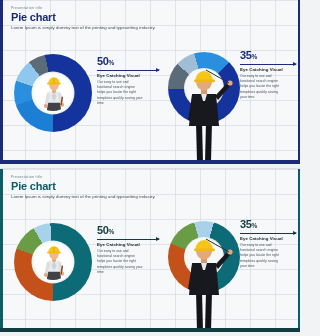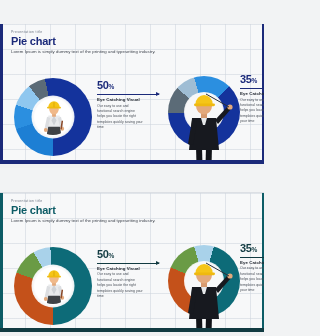--- a/index.html
+++ b/index.html
@@ -6,28 +6,27 @@
   html,body { width:300px; height:336px; }
   body {
     font-family:"Liberation Sans", sans-serif;
     background:#f2f3f4;
     overflow:hidden;
   }
   .deck { width:300px; height:336px; display:flex; flex-direction:column; }
 
   .slide {
     position:relative;
-    width:264px;
+    width:300px;
     height:168px;
     background:
       linear-gradient(to right, rgba(206,212,222,.55) 1px, transparent 1px) 0 0/25px 25px,
       linear-gradient(to bottom, rgba(206,212,222,.55) 1px, transparent 1px) 0 0/25px 25px,
       #f7f8f9;
     overflow:hidden;
-    margin-top:24px;
   }
   .slide + .slide { border-top:1px solid #dcdfe4; }
 
   .slide-edge-l { position:absolute; left:0; top:0; width:3px; height:100%; }
   .slide-edge-r { position:absolute; right:0; top:0; width:2px; height:100%; }
   .footer-bar { position:absolute; left:0; bottom:4px; width:100%; height:4px; }
   .footer-bar2 { position:absolute; left:0; bottom:0; width:100%; height:4px; background:#f0f1f2; }
 
   .eyebrow {
     position:absolute; left:11px; top:6px;

